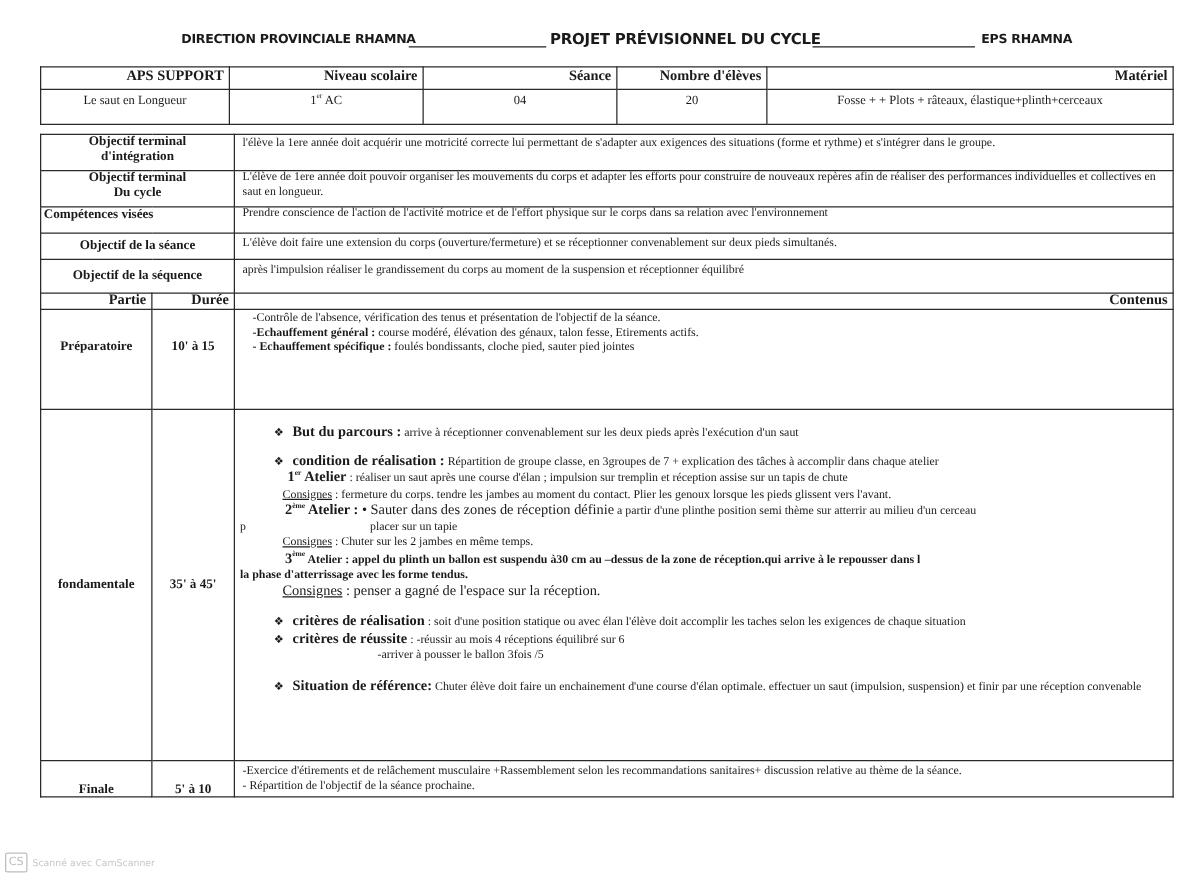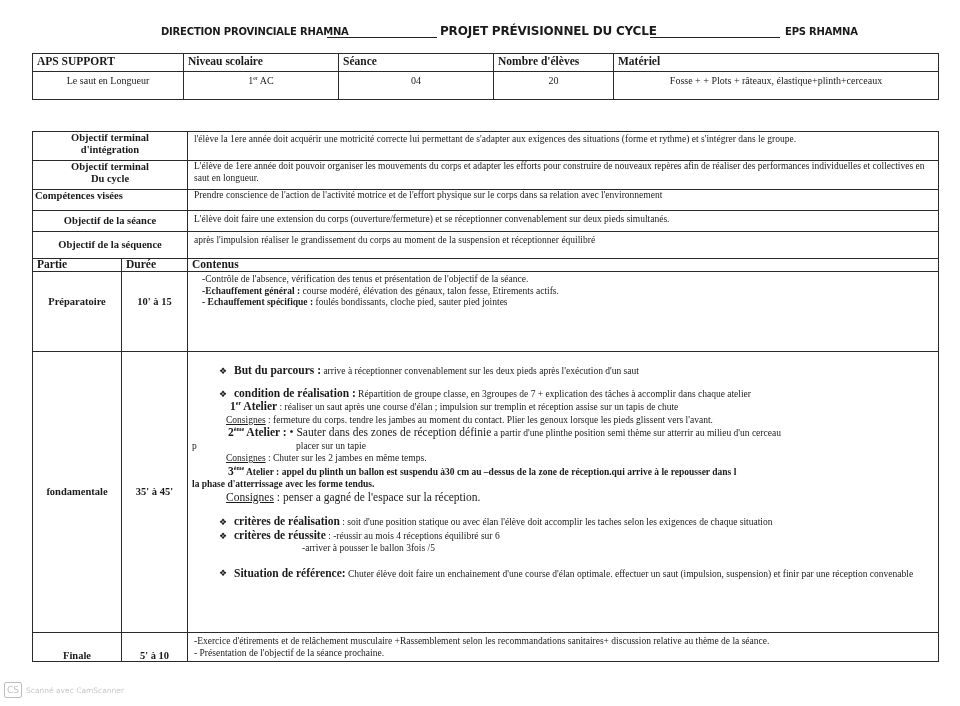--- a/index.html
+++ b/index.html
@@ -2,40 +2,40 @@
 <html><head>
 <meta charset="utf-8">
 <style>
   html, body { margin:0; padding:0; background:#ffffff; }
   body { width:960px; height:706px; position:relative; overflow:hidden;
          font-family:"Liberation Serif", serif; color:#1a1a1a; }
   .hdr { position:absolute; top:26px; left:145px; width:715px; height:16px;
          font-family:"DejaVu Sans", sans-serif; font-weight:bold; font-size:10px;
          letter-spacing:-0.2px; white-space:nowrap; }
   .hdr span { position:absolute; top:0; }
-  .hdr .t1 { left:16px; }
+  .hdr .t1 { left:0; }
   .hdr .line1 { left:182px; width:110px; top:11px; border-top:1.2px solid #222; }
   .hdr .t2 { left:295px; font-size:12px; top:-2px; }
   .hdr .line2 { left:505px; width:130px; top:11px; border-top:1.2px solid #222; }
   .hdr .t3 { left:640px; }
 
   table { border-collapse:collapse; position:absolute; left:32px; width:906px;
           table-layout:fixed; }
   td { border:1.4px solid #2a2a2a; font-size:10px; line-height:11.5px; vertical-align:top;
        padding:0 4px; }
   .c { text-align:center; }
   #t1 { top:53px; }
   #t1 td { height:15px; }
   #t1 tr.vals td { height:24px; padding-top:3px; }
-  #t1 th, #t1 .h { font-size:11.5px; font-weight:bold; text-align:left; padding-top:2px; }
+  #t1 th, #t1 .h { font-size:11.5px; font-weight:bold; text-align:right; padding-top:2px; }
 
-  #t2 { top:131px; }
+  #t2 { top:107px; }
   .lab { font-weight:bold; font-size:10.5px; text-align:center; }
   .txt { font-size:9.5px; padding-left:6px; }
-  .sect-h td { font-weight:bold; font-size:11.5px; text-align:left; height:12px; }
+  .sect-h td { font-weight:bold; font-size:11.5px; text-align:right; height:12px; }
   .bullet { display:inline-block; width:14px; text-align:center; font-size:9px; margin-right:4px; }
   .ul { text-decoration:underline; }
   .big { font-size:11.5px; }
   sup { font-size:6px; line-height:0; }
   .cs { position:absolute; left:4px; top:682px; display:flex; align-items:center; gap:4px;
         color:#c8c8c8; font-family:"DejaVu Sans", sans-serif; font-size:7.5px; }
   .cs .logo { width:16px; height:14px; border:1.5px solid #bdbdbd; border-radius:2px;
               font-size:9px; font-weight:normal; text-align:center; line-height:14px; color:#bdbdbd; }
 </style>
 </head>
@@ -149,21 +149,21 @@
             <span class="bullet">❖</span>
             <span style="padding-right:6px"><b class="big">Situation de référence:</b><span> Chuter élève doit faire un enchainement  d'une course d'élan optimale. effectuer un saut (impulsion, suspension) et finir par une réception convenable</span></span>
           </div>
     </td>
   </tr>
   <tr>
     <td class="lab" style="vertical-align:bottom;height:28px">Finale</td>
     <td class="lab" style="vertical-align:bottom">5' à 10</td>
     <td class="txt" style="padding-top:3px">
       <div>-Exercice d'étirements et de relâchement  musculaire +Rassemblement selon les recommandations sanitaires+ discussion relative au thème de la    séance.</div>
-      <div>- Présentation de l'objectif de la séance prochaine.</div>
+      <div>- Répartition de l'objectif de la séance prochaine.</div>
     </td>
   </tr>
 </tbody>
   </table>
 
 <div class="cs">
   <div class="logo">CS</div>
   <span>Scanné avec CamScanner</span>
 </div>
 

